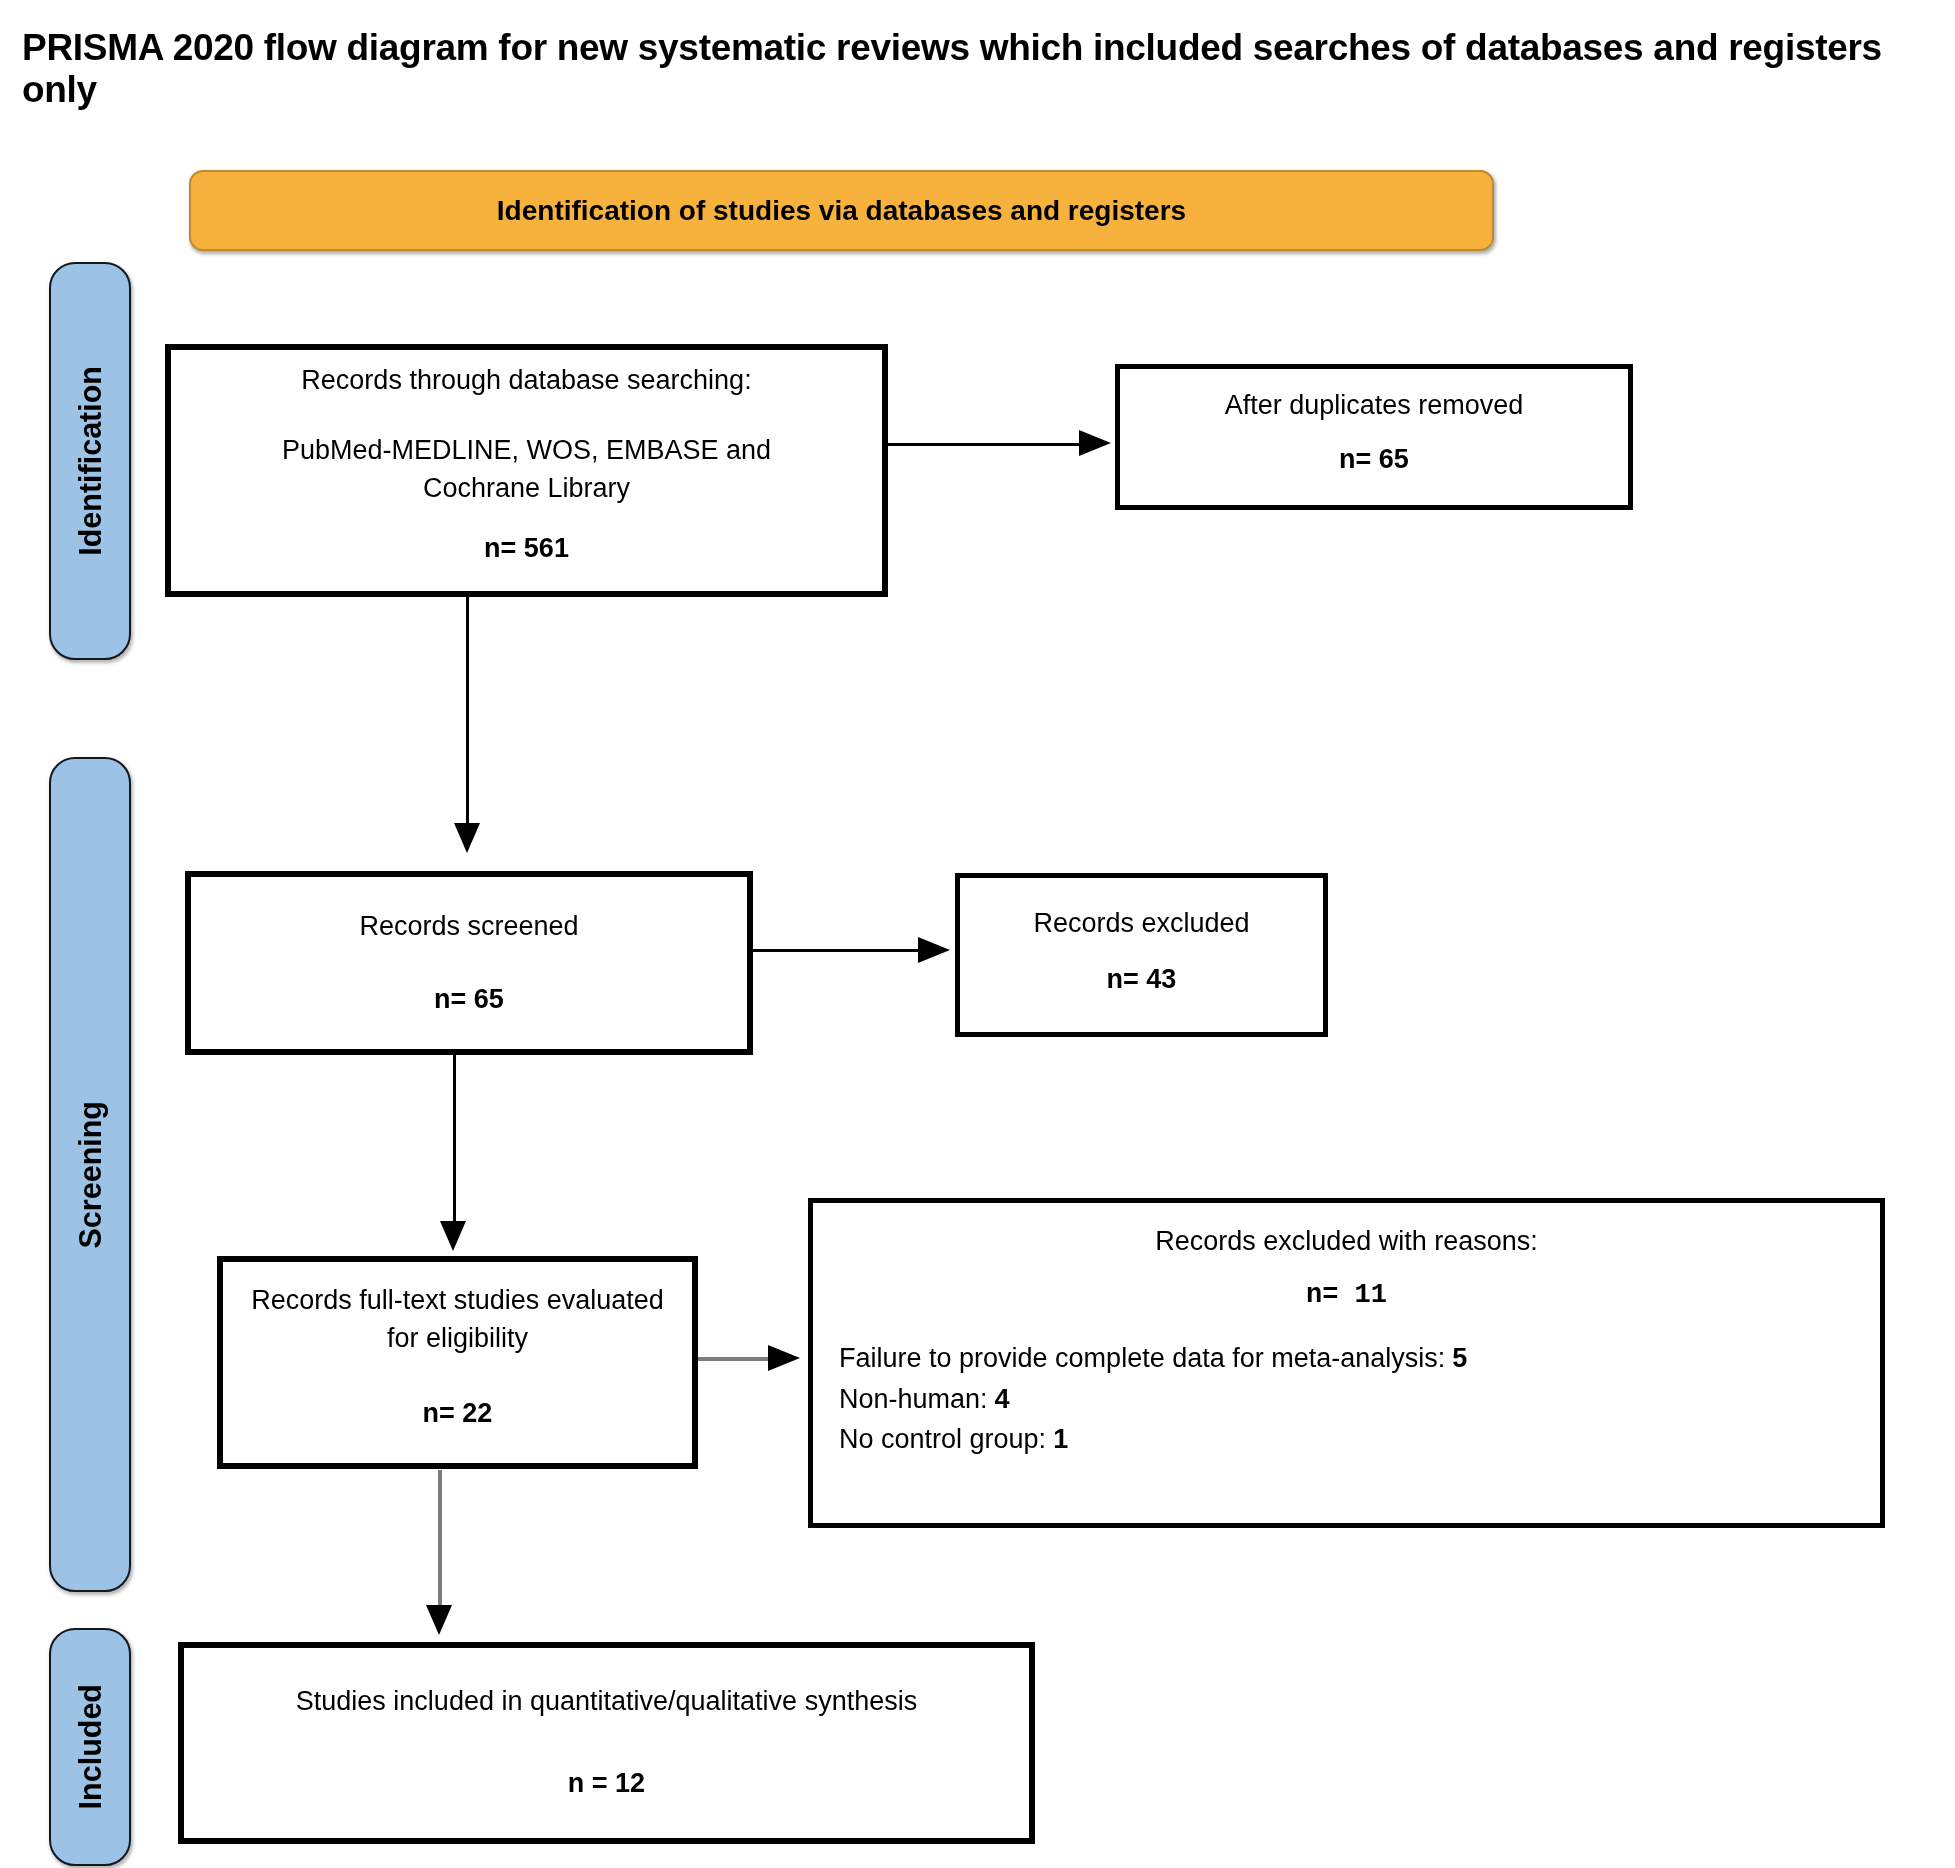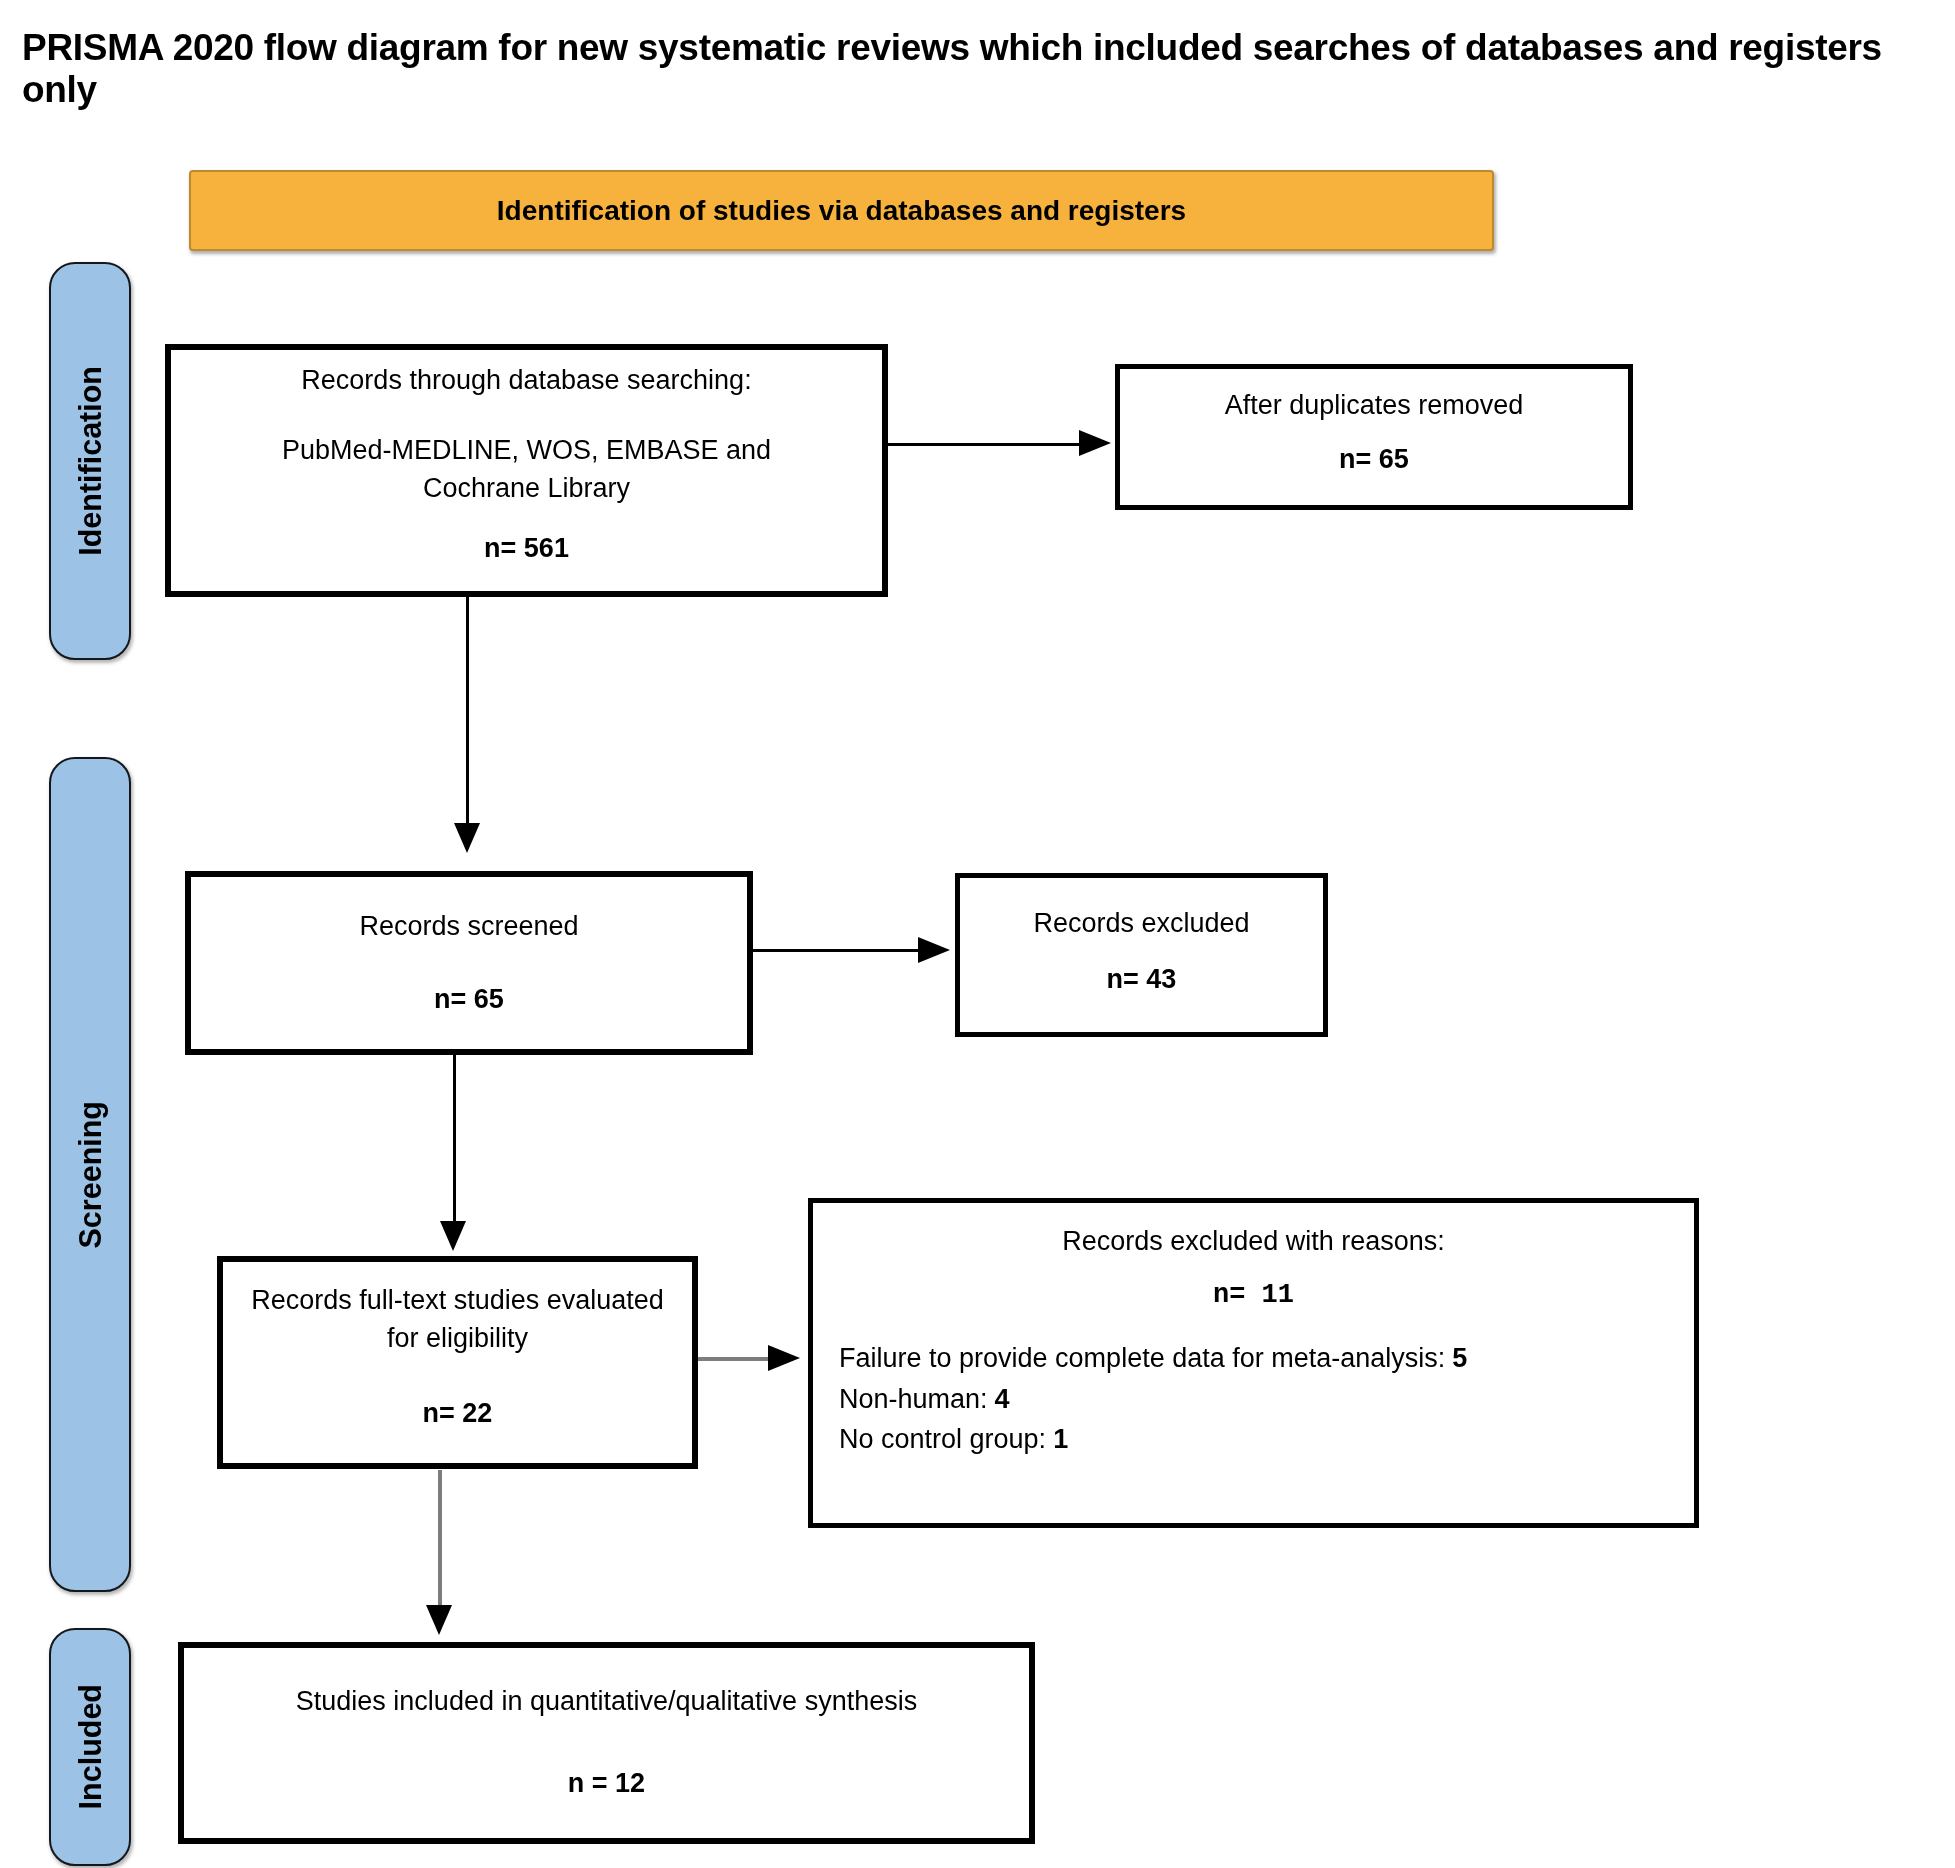--- a/index.html
+++ b/index.html
@@ -6,21 +6,21 @@
   .canvas{
     position:relative;width:1955px;height:1869px;background:#ffffff;
     font-family:"Liberation Sans",sans-serif;color:#000;overflow:hidden;
   }
   .page-title{
     position:absolute;left:22px;top:27px;width:1934px;
     font-size:37px;font-weight:bold;letter-spacing:-0.3px;
   }
   .banner{
     position:absolute;left:189px;top:170px;width:1305px;height:81px;
-    background:#F6B23C;border:2.3px solid #BF8A2E;border-radius:4px;
+    background:#F6B23C;border:2.3px solid #BF8A2E;border-radius:14px;
     box-sizing:border-box;display:flex;align-items:center;justify-content:center;
     box-shadow:1.8px 2.3px 3.5px rgba(110,110,110,0.55);
   }
   .banner-text{font-size:28px;font-weight:bold;}
   .stage-pill{
     position:absolute;left:49px;width:82px;background:#9CC3E5;
     border:2.9px solid #14181d;border-radius:26px;box-sizing:border-box;
     display:flex;align-items:center;justify-content:center;
     box-shadow:1.8px 2.3px 3.5px rgba(110,110,110,0.5);
   }
@@ -39,21 +39,21 @@
   .box-identified .src{max-width:516px;margin-top:33px;}
   .box-identified .nval{margin-top:auto;}
   .box-dedup{left:1115px;top:364px;width:518px;height:146px;border-width:5.9px;padding:17.6px 11.7px 26px;}
   .box-dedup .nval{margin-top:auto;}
   .box-screened{left:185px;top:871px;width:568px;height:184px;border-width:6.5px;padding:30.5px 11.7px 30.5px;}
   .box-screened .nval{margin-top:auto;}
   .box-excluded{left:955px;top:873px;width:373px;height:164px;border-width:5.9px;padding:27px 11.7px 33px;}
   .box-excluded .nval{margin-top:auto;}
   .box-fulltext{left:217px;top:1256px;width:481px;height:213px;border-width:6.5px;padding:20px 17.6px 30.5px;}
   .box-fulltext .nval{margin-top:auto;}
-  .box-reasons{left:808px;top:1198px;width:891px;height:330px;border-width:5.3px;padding:20px 26px 23.5px;}
+  .box-reasons{left:808px;top:1198px;width:1077px;height:330px;border-width:5.3px;padding:20px 26px 23.5px;}
   .box-reasons .nval{margin-top:16px;font-family:Liberation Mono, monospace;}
   .reasons-list{margin-top:23.5px;align-self:flex-start;text-align:left;line-height:1.5;}
   .reason-label{margin-right:7px;}
   .reason-value{font-weight:bold;}
   .box-final{left:178px;top:1642px;width:857px;height:202px;border-width:6.5px;padding:35px 10px 35px;justify-content:space-between;}
   
   .vline{position:absolute;width:2.9px;background:#000;}
   .hline{position:absolute;height:2.9px;background:#000;}
   .vline.gray{width:4.1px;background:#7D7D7D;}
   .hline.gray{height:4.1px;background:#7D7D7D;}

